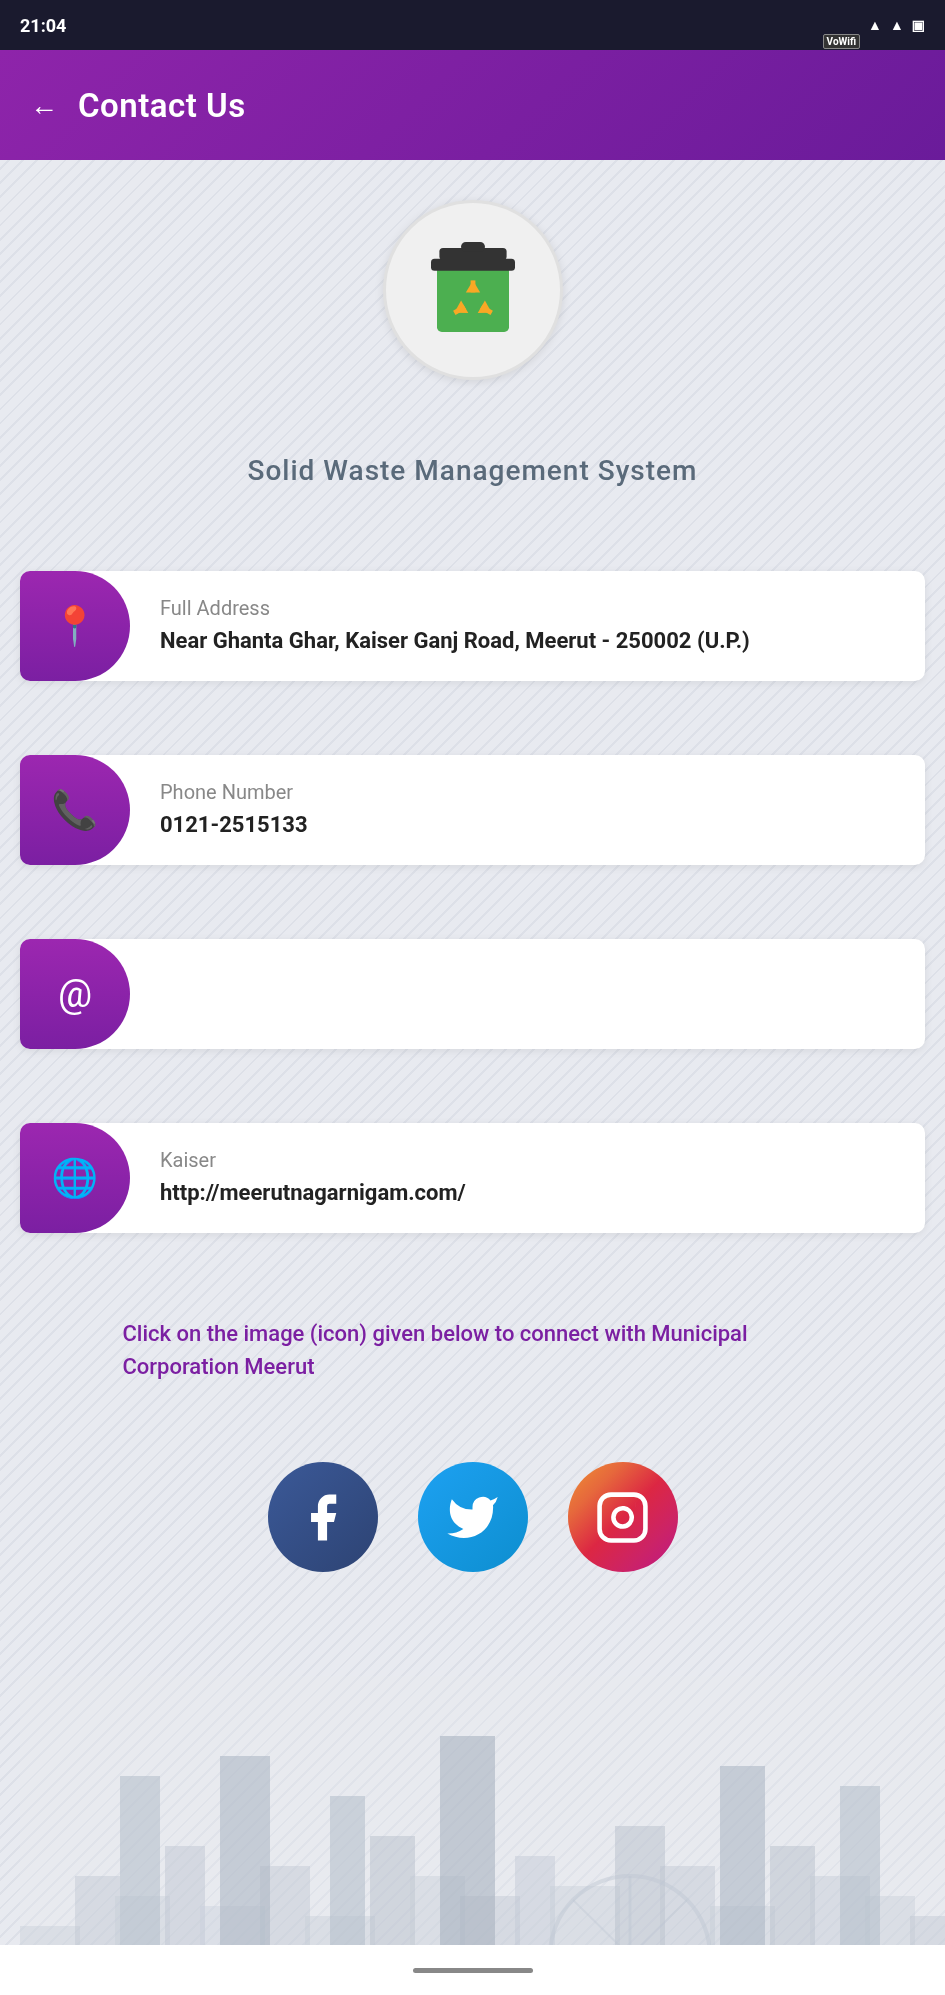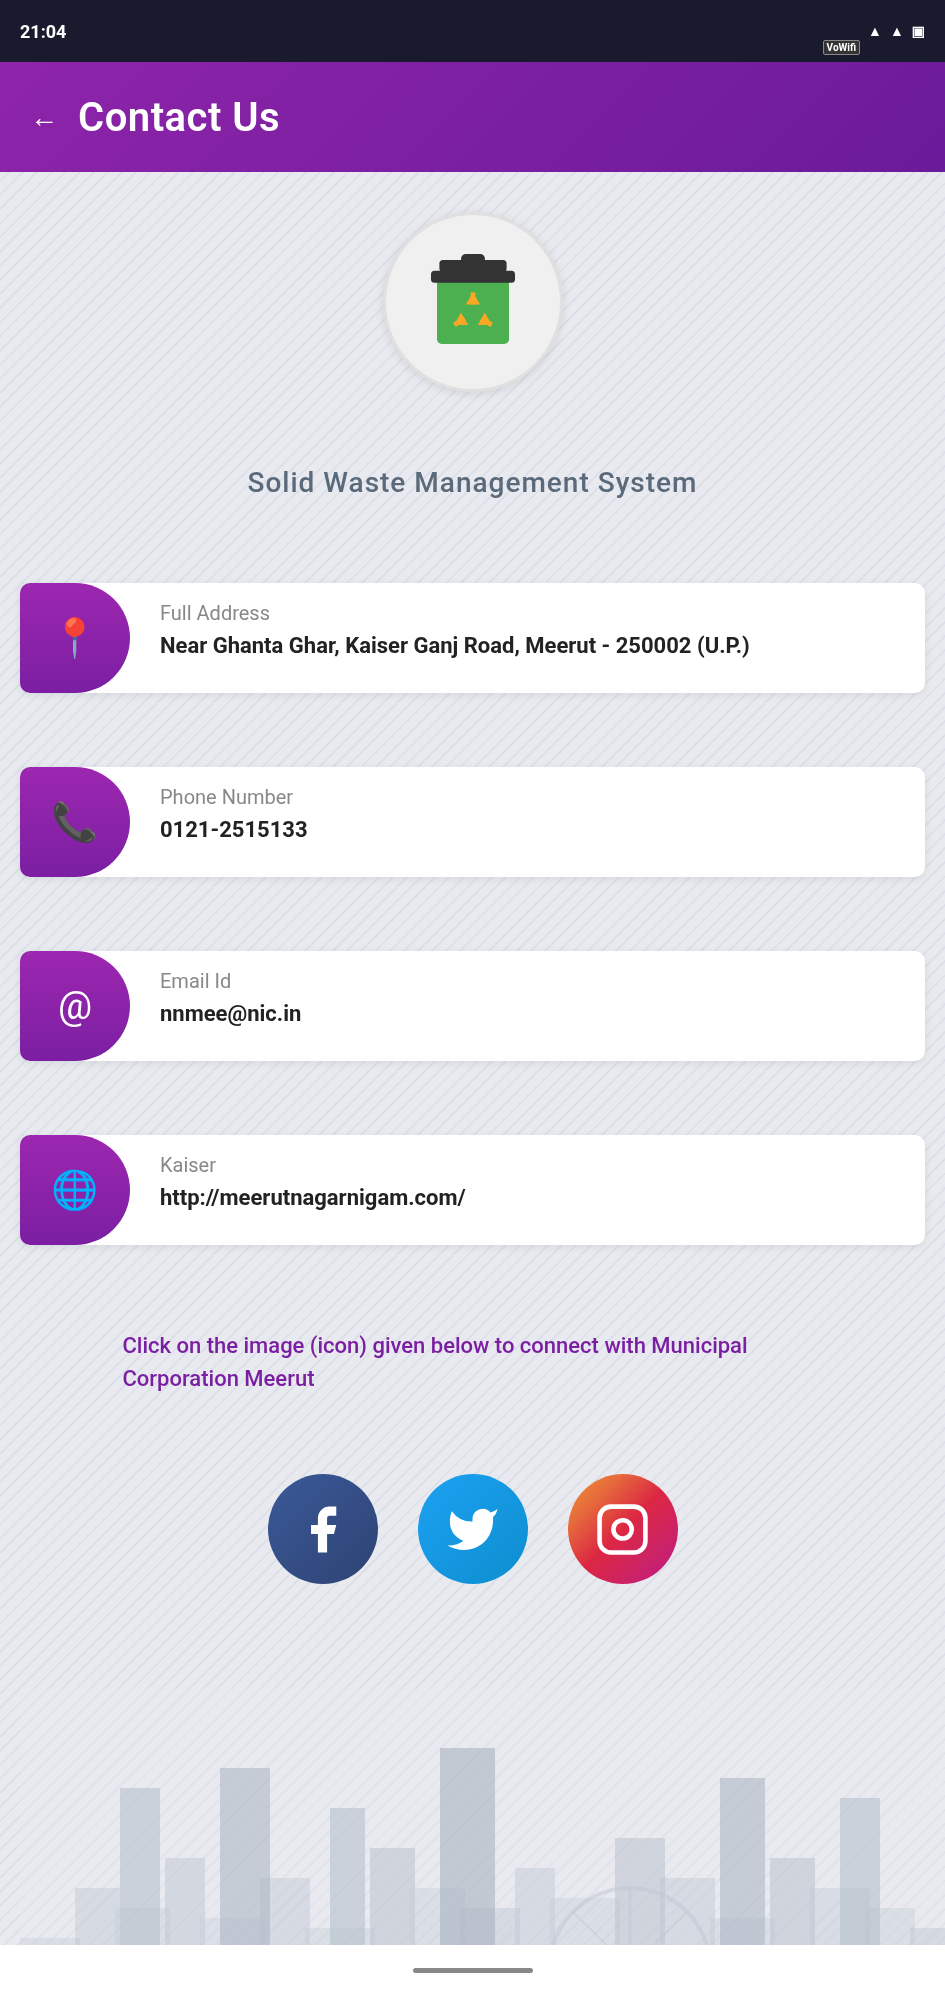--- a/index.html
+++ b/index.html
@@ -8,21 +8,21 @@
       width: 945px;
       min-height: 1995px;
       font-family: 'Roboto', Arial, sans-serif;
       background: #e8eaf0;
       overflow-x: hidden;
     }
 
     
     .status-bar {
       background: #1a1a2e;
-      height: 62px;
+      height: 50px;
       display: flex;
       align-items: center;
       justify-content: space-between;
       padding: 0 20px;
       color: white;
       font-size: 18px;
       font-weight: bold;
     }
     .status-right {
       display: flex;
@@ -51,21 +51,21 @@
       gap: 20px;
     }
     .back-arrow {
       color: white;
       font-size: 28px;
       cursor: pointer;
       font-weight: 300;
     }
     .header-title {
       color: white;
-      font-size: 40px;
+      font-size: 33px;
       font-weight: 600;
       letter-spacing: 0.5px;
     }
 
     
     .content {
       background: repeating-linear-gradient(
         -45deg,
         #e8eaf0,
         #e8eaf0 8px,
@@ -132,20 +132,21 @@
       margin-right: 10px;
     }
     .card-icon {
       color: white;
       font-size: 38px;
     }
     .card-content {
       padding: 18px 20px;
       display: flex;
       flex-direction: column;
+      justify-content: center;
     }
     .card-label {
       font-size: 20px;
       color: #888;
       font-weight: 400;
       margin-bottom: 6px;
     }
     .card-value {
       font-size: 22px;
       color: #222;
@@ -278,24 +279,20 @@
     </div>
     <div class="card-content">
       <div class="card-label">Phone Number</div>
       <div class="card-value">0121-2515133</div>
     </div>
   </div>
 
   <div class="contact-card">
     <div class="card-icon-area">
       <span class="card-icon">@</span>
-    </div>
-    <div class="card-content">
-      <div class="card-label">Email Id</div>
-      <div class="card-value">nnmee@nic.in</div>
     </div>
   </div>
 
   <div class="contact-card">
     <div class="card-icon-area">
       <span class="card-icon">🌐</span>
     </div>
     <div class="card-content">
       <div class="card-label">Kaiser</div>
       <div class="card-value">http://meerutnagarnigam.com/</div>

